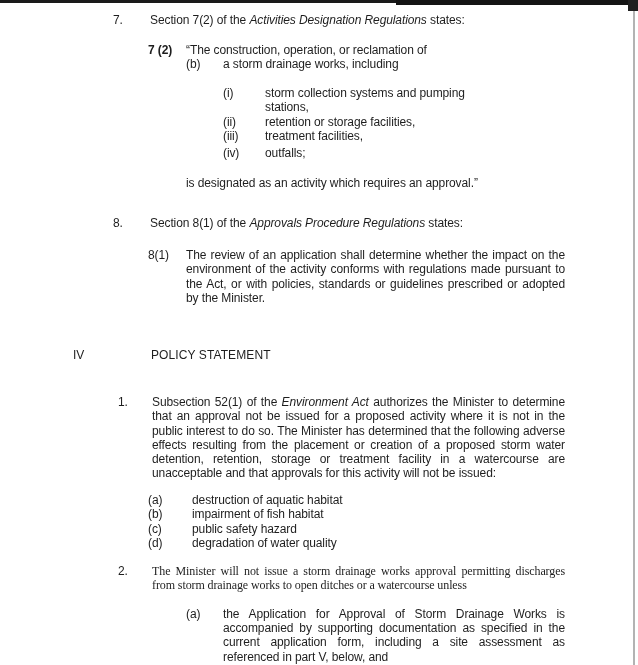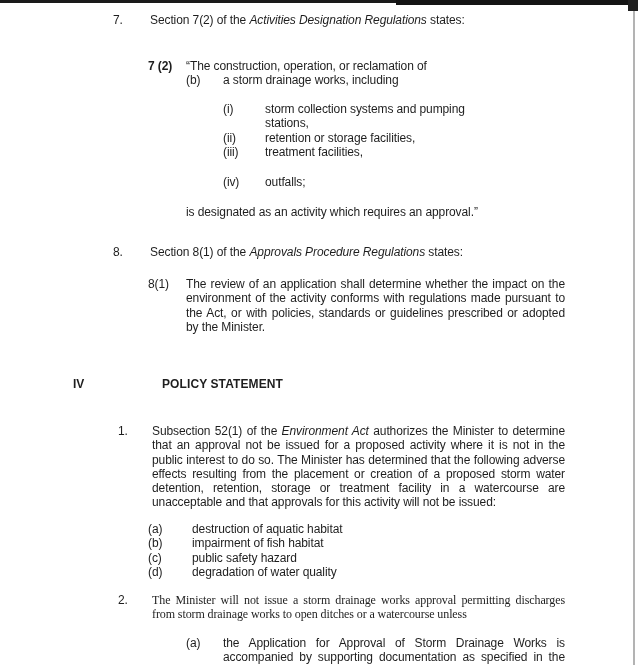--- a/index.html
+++ b/index.html
@@ -21,38 +21,38 @@
   .artifact-corner{position:absolute;top:0;left:628px;width:10px;height:11px;background:#202020;}
 
   .row{display:flex;align-items:flex-start;}
   .lbl{flex:0 0 auto;}
   .just{text-align:justify;}
 
   
   .sec7h{margin:13px 0 0 113px;}
   .sec7h .lbl{width:37px;}
   
-  .s72{margin:32px 0 0 148px;}
+  .s72{margin:16px 0 0 148px;}
   .s72 .lbl{width:38px;font-weight:bold;}
   .s72 .itemb .lbl{width:37px;font-weight:normal;}
   
   .roman{margin:14.6px 0 0 223px;}
   .roman .lbl{width:42px;}
   .roman .txt{width:235px;}
   
   .closing{margin:16px 0 0 186px;}
   
   .sec8h{margin:25.8px 0 0 113px;}
   .sec8h .lbl{width:37px;}
   
   .s81{margin:17.8px 0 0 148px;}
   .s81 .lbl{width:38px;}
   .s81 .txt{width:379px;}
   
-  .ivh{margin:43.2px 0 0 73px;font-weight:bold;gap:11px;}
+  .ivh{margin:43.2px 0 0 73px;font-weight:normal;}
   .ivh .lbl{width:42px;}
   .ivh .title{letter-spacing:0.1px;padding-left:36px;}
   
   .para1{margin:32.8px 0 0 118px;}
   .para1 .lbl{width:34px;}
   .para1 .txt{width:413px;}
   
   .items{margin:12.8px 0 0 148px;}
   .items .lbl{width:44px;}
   
@@ -96,21 +96,21 @@
       <span class="txt">storm collection systems and pumping stations,</span>
     </div>
     <div class="row roman" style="margin-top:0;">
       <span class="lbl">(ii)</span>
       <span class="txt">retention or storage facilities,</span>
     </div>
     <div class="row roman" style="margin-top:0;">
       <span class="lbl">(iii)</span>
       <span class="txt">treatment facilities,</span>
     </div>
-    <div class="row roman" style="margin-top:16px;">
+    <div class="row roman" style="margin-top:3px;">
       <span class="lbl">(iv)</span>
       <span class="txt">outfalls;</span>
     </div>
   </div>
 
   <div class="closing">is designated as an activity which requires an approval.”</div>
 
   <div class="row sec8h">
     <span class="lbl">8.</span>
     <span class="txt"><span>Section 8(1) of the </span><i>Approvals Procedure Regulations</i><span> states:</span></span>

